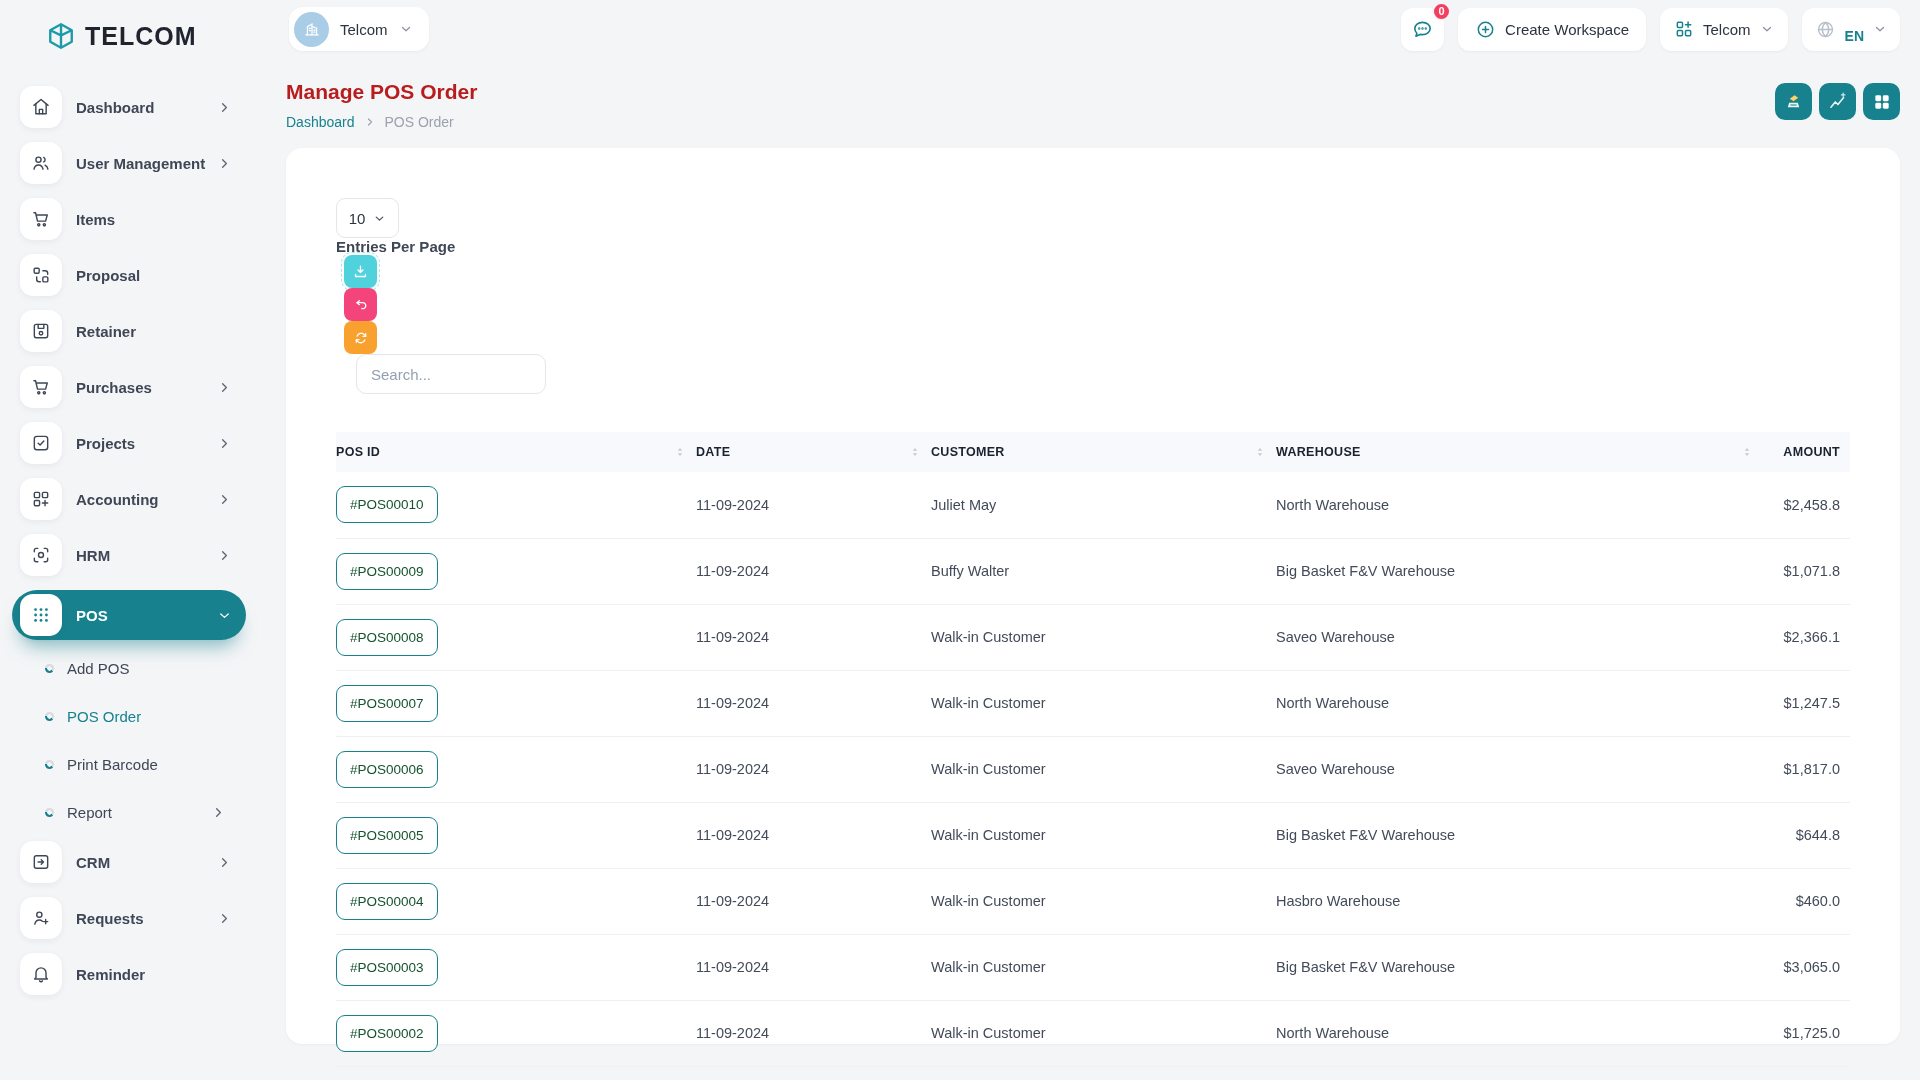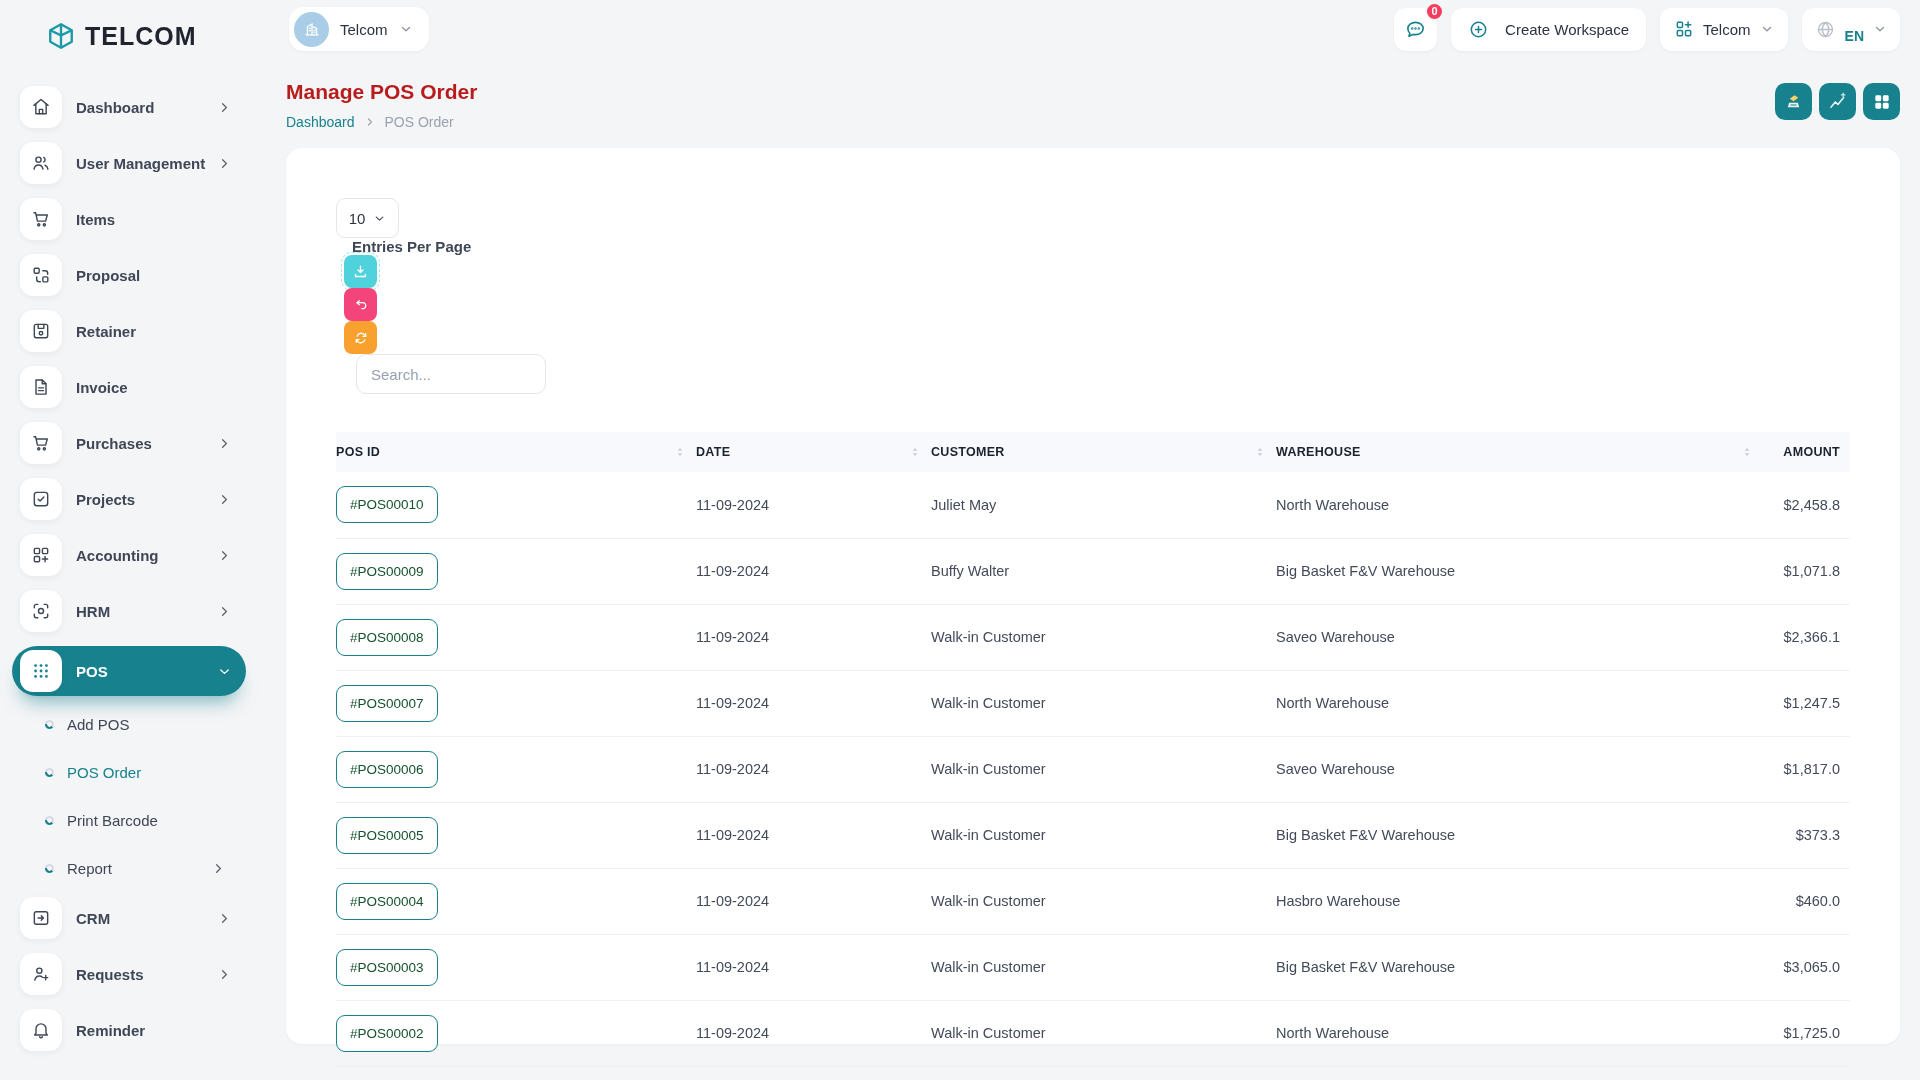--- a/index.html
+++ b/index.html
@@ -35,40 +35,40 @@
   .main { flex:1; padding:0 20px 0 28px; display:flex; flex-direction:column; }
 
   .topbar { height:58px; display:flex; align-items:center; }
   .pill { background:#fff; border-radius:12px; box-shadow:0 1px 3px rgba(20,30,50,.05); display:flex; align-items:center; cursor:pointer; }
   .ws-pill { padding:4px 16px 4px 5px; height:44px; border-radius:14px; gap:11px; margin-left:3px; }
   .ws-avatar { width:35px; height:35px; border-radius:50%; background:#a9cce7; display:flex; align-items:center; justify-content:center; }
   .ws-name { font-size:15px; font-weight:500; color:#2c3340; }
   .topbar .spacer { flex:1; }
   .chat-pill { width:43px; height:43px; justify-content:center; position:relative; margin-right:14px; }
   .badge { position:absolute; top:-6px; right:-7px; min-width:19px; height:19px; border-radius:50%; background:#f43d5f; color:#fff; font-size:11px; font-weight:700; display:flex; align-items:center; justify-content:center; border:2px solid #f4f5f7; }
-  .cw-pill { height:43px; padding:0 17px; gap:16px; margin-right:14px; }
+  .cw-pill { height:43px; padding:0 17px; gap:9px; margin-right:14px; }
   .cw-label { font-size:15px; font-weight:500; color:#2c3340; }
   .tz-pill { height:43px; padding:0 14px; gap:9px; margin-right:14px; }
   .lang-pill { height:43px; padding:0 13px; gap:9px; }
   .lang-code { font-size:14px; font-weight:700; color:#17828e;margin-top:14px; }
 
   .page-head { margin-top:22px; display:flex; align-items:flex-start; }
   .page-title { font-size:21px; font-weight:700; color:#b91c1c;text-align:right; }
   .breadcrumb { margin-top:10px; display:flex; align-items:center; gap:9px; font-size:14px; }
   .crumb-link { color:#17828e; cursor:pointer; text-decoration:none; }
   .crumb-sep { color:#9aa2af; display:flex; }
   .crumb-current { color:#9aa2af; }
   .head-actions { margin-left:auto; display:flex; gap:7px; margin-top:3px; }
   .teal-btn { width:37px; height:37px; border-radius:10px; background:#17828e; border:none; display:flex; align-items:center; justify-content:center; cursor:pointer; }
 
   
   .card { margin-top:18px; background:#fff; border-radius:16px; box-shadow:0 1px 3px rgba(20,30,50,.04); height:896px; padding:50px 50px 0 50px; }
   .controls { display:flex; align-items:flex-start;flex-direction:column; }
   .select-box { width:63px; height:40px; border:1px solid #e3e6ea; border-radius:9px; background:#fff; display:flex; align-items:center; justify-content:center; gap:8px; font-size:15px; color:#2c3340; cursor:pointer; }
-  .entries-label { margin-left:16px; font-size:15px; font-weight:600; color:#3f4756; }
+  .entries-label { font-size:15px; font-weight:600; color:#3f4756; }
   .controls .spacer { flex:1; }
   .sq-btn { width:33px; height:33px; border:none; border-radius:8px; display:flex; align-items:center; justify-content:center; cursor:pointer; margin-left:8px; }
   .sq-cyan { background:#4fd2dc; outline:1px dashed #9fe8ee; outline-offset:2px; }
   .sq-pink { background:#f3457b; }
   .sq-orange { background:#f8a12e; }
   .search-input { width:190px; height:40px; margin-left:20px; border:1px solid #e3e6ea; border-radius:10px; padding:0 14px; font-size:15px; font-family:inherit; color:#2c3340; background:#fff; }
   .search-input::placeholder { color:#94a0ae; }
 
   table { width:100%; border-collapse:collapse; margin-top:38px; }
   thead th { background:#f8f9fc; height:40px; font-size:12.5px; font-weight:700; letter-spacing:.3px; color:#1b2330; text-align:left; cursor:pointer; }
@@ -153,31 +153,20 @@
     </div>
       <div class="nav-item">
       <span class="icon-box">
           <svg width="20" height="20" viewBox="0 0 24 24" fill="none" stroke="currentColor" stroke-width="1.7" stroke-linecap="round" stroke-linejoin="round">
             <rect x="4" y="4" width="16" height="16" rx="2.2"></rect>
             <path d="M8.6 4v4.8h6.8V4"></path>
             <circle cx="12" cy="14.6" r="2.1"></circle>
           </svg>
         </span>
       <span class="nav-label">Retainer</span>
-
-    </div>
-      <div class="nav-item">
-      <span class="icon-box">
-          <svg width="20" height="20" viewBox="0 0 24 24" fill="none" stroke="currentColor" stroke-width="1.7" stroke-linecap="round" stroke-linejoin="round">
-            <path d="M6 3.5h7.5l4.5 4.5v12.5H6z"></path>
-            <path d="M13.5 3.5V8H18"></path>
-            <path d="M9 13h6M9 16.3h6"></path>
-          </svg>
-        </span>
-      <span class="nav-label">Invoice</span>
 
     </div>
       <div class="nav-item">
       <span class="icon-box">
           <svg width="20" height="20" viewBox="0 0 24 24" fill="none" stroke="currentColor" stroke-width="1.7" stroke-linecap="round" stroke-linejoin="round">
             <circle cx="9.3" cy="19" r="1.3"></circle>
             <circle cx="16" cy="19" r="1.3"></circle>
             <path d="M3.5 4.5h2l2.3 10h9.7l2-7.3H6.2"></path>
           </svg>
         </span>
@@ -567,21 +556,21 @@
     <td>11-09-2024</td>
     <td>Walk-in Customer</td>
     <td>Saveo Warehouse</td>
     <td class="amount">$1,817.0</td>
   </tr>
           <tr>
     <td><span class="pos-badge">#POS00005</span></td>
     <td>11-09-2024</td>
     <td>Walk-in Customer</td>
     <td>Big Basket F&amp;V Warehouse</td>
-    <td class="amount">$373.3</td>
+    <td class="amount">$644.8</td>
   </tr>
           <tr>
     <td><span class="pos-badge">#POS00004</span></td>
     <td>11-09-2024</td>
     <td>Walk-in Customer</td>
     <td>Hasbro Warehouse</td>
     <td class="amount">$460.0</td>
   </tr>
           <tr>
     <td><span class="pos-badge">#POS00003</span></td>

